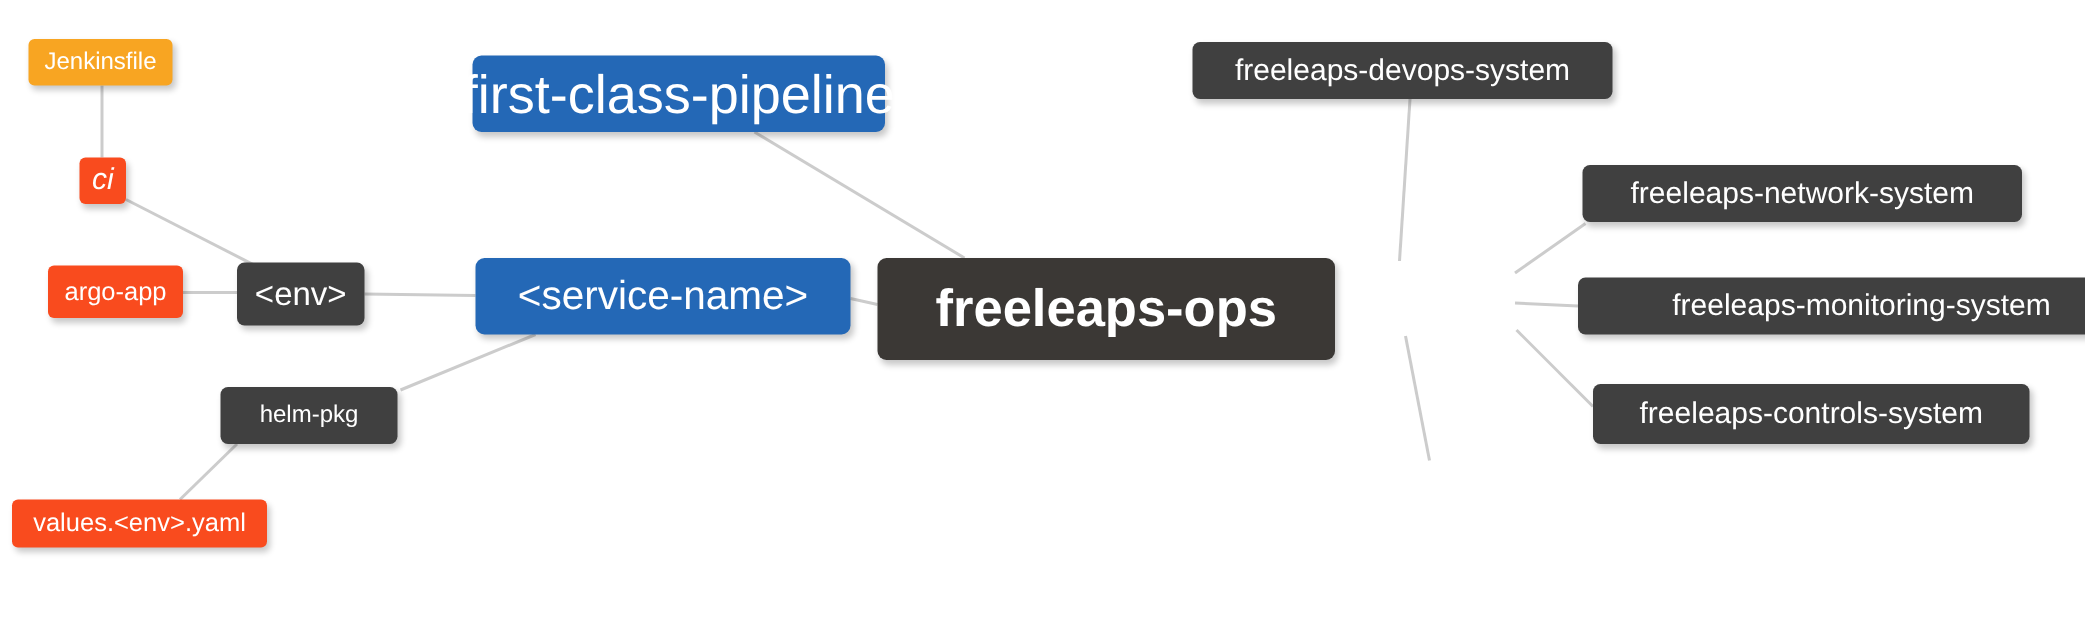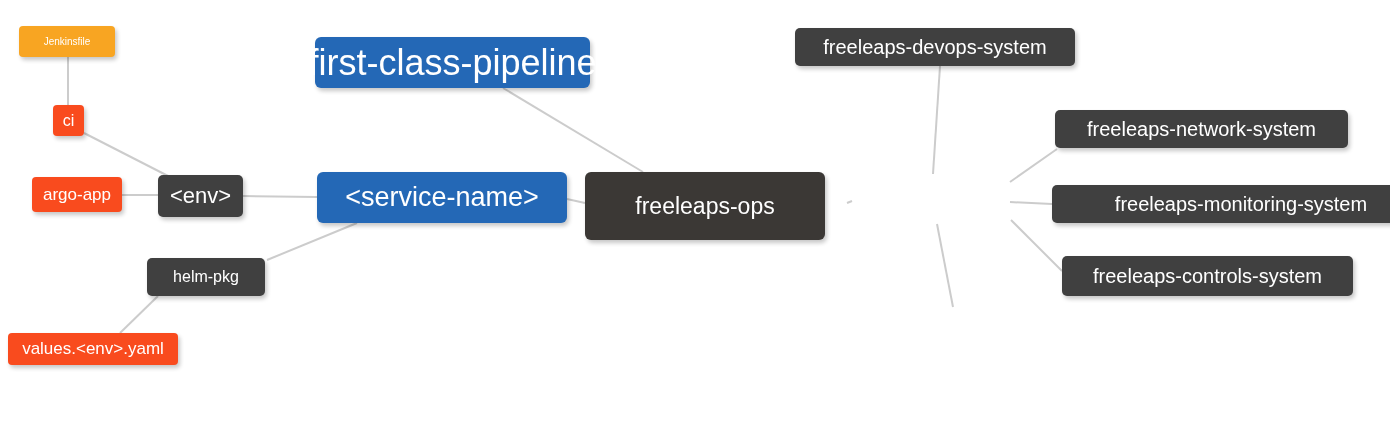--- a/index.html
+++ b/index.html
@@ -47,37 +47,37 @@
     <line x1="357" y1="223" x2="267" y2="260"></line>
     <line x1="158" y1="296" x2="120" y2="333"></line>
     <line x1="847" y1="203" x2="852" y2="201"></line>
     <line x1="940" y1="66" x2="933" y2="174"></line>
     <line x1="1010" y1="182" x2="1057" y2="149"></line>
     <line x1="1010" y1="202" x2="1052" y2="204"></line>
     <line x1="1011" y1="220" x2="1062" y2="271"></line>
     <line x1="937" y1="224" x2="953" y2="307"></line>
   </svg>
 
-  <div class="node amber" style="left:19px;   top:26px;  width:96px;  height:31px; font-size:10px; border-radius:4px;">Jenkinsfile</div>
+  <div class="node amber" style="left:19px;   top:26px;  width:96px;  height:31px; font-size:16px; border-radius:4px;">Jenkinsfile</div>
 
-  <div class="node red" style="left:53px;   top:105px; width:31px;  height:31px; font-size:16px; border-radius:4px;">ci</div>
+  <div class="node red" style="left:53px;   top:105px; width:31px;  height:31px; font-size:20px; border-radius:4px;font-style:italic;">ci</div>
 
   <div class="node red" style="left:32px;   top:177px; width:90px;  height:35px; font-size:17px; border-radius:4px;">argo-app</div>
 
   <div class="node green" style="left:158px;  top:175px; width:85px;  height:42px; font-size:22px;">&lt;env&gt;</div>
 
   <div class="node green" style="left:147px;  top:258px; width:118px; height:38px; font-size:16px;">helm-pkg</div>
 
   <div class="node red" style="left:8px;    top:333px; width:170px; height:32px; font-size:17px; border-radius:4px;">values.&lt;env&gt;.yaml</div>
 
   <div class="node branch" style="left:315px;  top:37px;  width:275px; height:51px; font-size:36px;">first-class-pipeline</div>
 
   <div class="node branch" style="left:317px;  top:172px; width:250px; height:51px; font-size:27px;">&lt;service-name&gt;</div>
 
-  <div class="node root" style="left:585px;  top:172px; width:240px; height:68px; font-size:23px;">freeleaps-ops</div>
+  <div class="node root" style="left:585px;  top:172px; width:305px; height:68px; font-size:35px;font-weight:bold;">freeleaps-ops</div>
 
 
   <div class="node green" style="left:795px;  top:28px;  width:280px; height:38px; font-size:20px;">freeleaps-devops-system</div>
 
   <div class="node green" style="left:1055px; top:110px; width:293px; height:38px; font-size:20px;">freeleaps-network-system</div>
 
   <div class="node green" style="left:1052px; top:185px; width:378px; height:38px; font-size:20px;">freeleaps-monitoring-system</div>
 
   <div class="node green" style="left:1062px; top:256px; width:291px; height:40px; font-size:20px;">freeleaps-controls-system</div>
 

